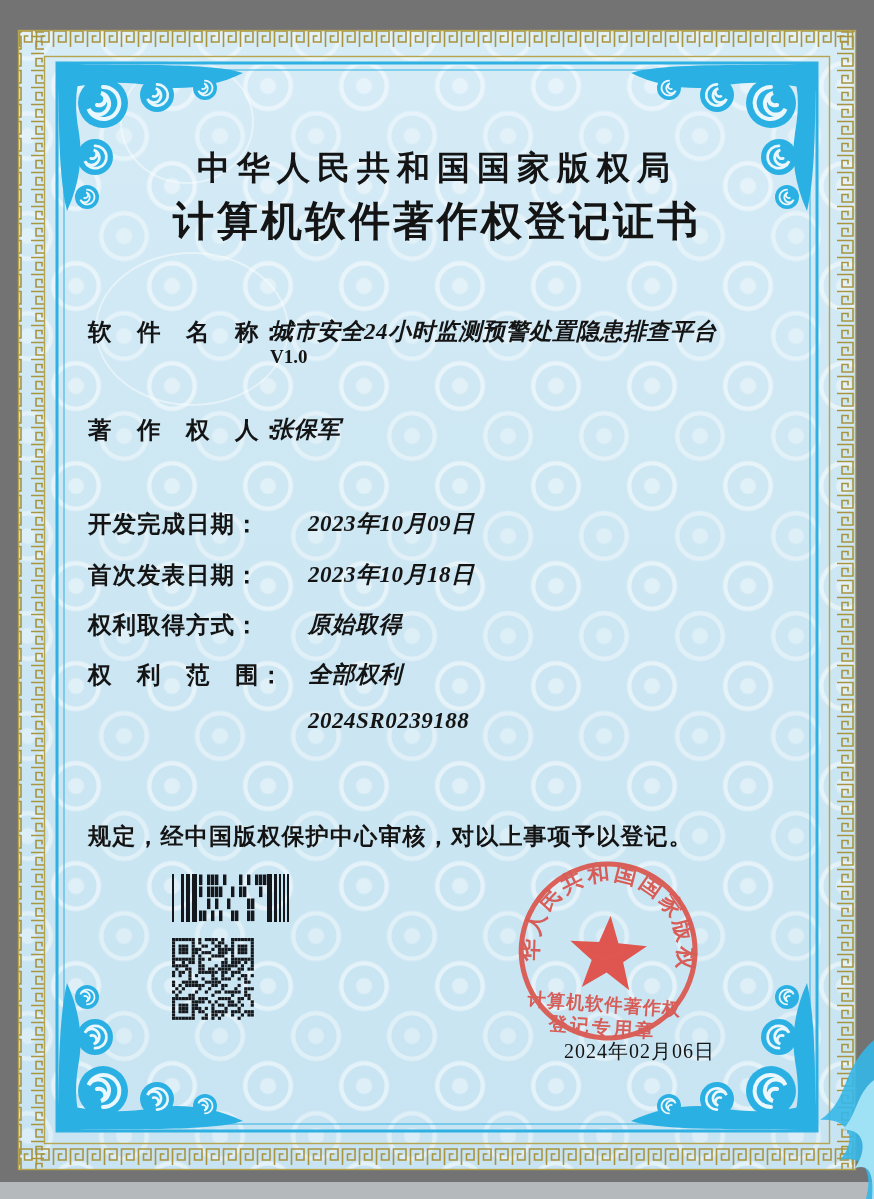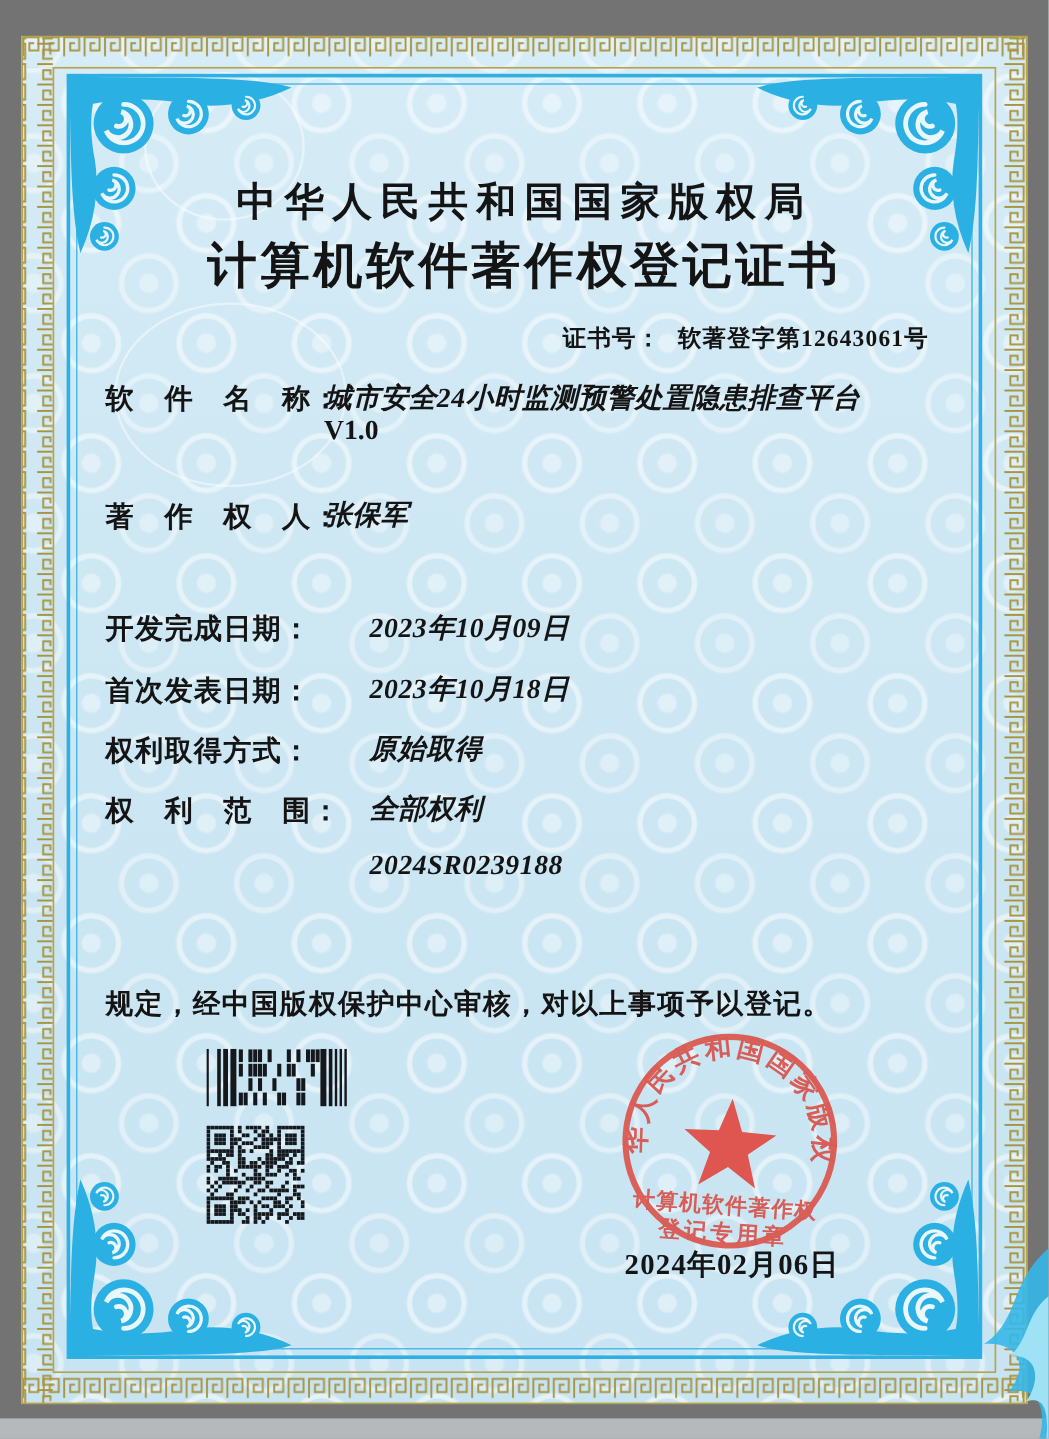--- a/index.html
+++ b/index.html
@@ -23,28 +23,28 @@
   .emboss{position:absolute;border:2px solid rgba(255,255,255,0.45);border-radius:50%;z-index:2;}
   .issuer{position:absolute;left:0;top:146px;width:874px;text-align:center;font-size:33px;font-weight:700;letter-spacing:7px;}
   .cert-title{position:absolute;left:0;top:194px;width:874px;text-align:center;font-size:41px;font-weight:700;letter-spacing:3px;}
   .certno{position:absolute;top:268px;right:100px;font-size:19.5px;font-weight:700;letter-spacing:1px;}
   .certno .num{margin-left:14px;}
   .row{position:absolute;left:0;width:874px;height:30px;}
   .row .lbl{position:absolute;left:88px;font-size:23.5px;font-weight:700;letter-spacing:1px;white-space:nowrap;}
   .row .val{position:absolute;font-size:23px;font-weight:700;letter-spacing:0.5px;white-space:nowrap;font-style:italic;}
   .val-x1{left:270px;}
   .val-x2{left:308px;}
-  .val-line2{position:absolute;left:270px;top:346px;font-size:23px;font-weight:700;}
+  .val-line2{position:absolute;left:270px;top:346px;font-size:19px;font-weight:700;}
   .stmt{position:absolute;font-size:23px;font-weight:700;letter-spacing:1.2px;white-space:nowrap;}
   .stmt.l1{left:132px;top:765px;}
   .stmt.l2{left:88px;top:821px;}
   .barcode{position:absolute;left:172px;top:874px;width:120px;height:48px;}
   .qr{position:absolute;left:172px;top:938px;width:82px;height:82px;}
   .seal{position:absolute;left:513px;top:858px;width:190px;height:190px;transform:rotate(4deg);opacity:0.92;}
-  .issue-date{position:absolute;left:505px;top:1038px;width:210px;text-align:center;font-size:24px;font-weight:700;letter-spacing:1px;}
+  .issue-date{position:absolute;left:505px;top:1038px;width:210px;text-align:right;font-size:20px;font-weight:400;letter-spacing:1px;}
 </style>
 </head>
 <body>
 
 <div class="page">
 
   <div class="paper"></div>
   <div class="emboss" style="left:95px;top:252px;width:190px;height:150px;"></div>
   <div class="emboss" style="left:120px;top:60px;width:130px;height:120px;"></div>
 
@@ -96,23 +96,20 @@
     <g>
       <path d="M874,1040 C840,1070 850,1100 820,1120 C850,1118 858,1140 840,1160 C862,1155 874,1170 866,1199 L874,1199 Z" fill="#36b7e8" opacity="0.9"></path>
       <path d="M874,1080 C855,1095 858,1115 842,1130 C865,1128 868,1150 855,1168 C870,1163 874,1175 872,1199 L874,1199 Z" fill="#9fe2f6"></path>
     </g>
   </svg>
 
   <div class="content">
     <div class="issuer">中华人民共和国国家版权局</div>
     <div class="cert-title">计算机软件著作权登记证书</div>
 
-    <div class="certno">
-      <span>证书号：</span><span class="num">软著登字第12643061号</span>
-    </div>
 
     <div class="row" style="top:316px;">
       <span class="lbl">软　件　名　称：</span>
       <span class="val val-x1">城市安全24小时监测预警处置隐患排查平台</span>
     </div>
     <div class="val-line2">V1.0</div>
 
     <div class="row" style="top:414px;">
       <span class="lbl">著　作　权　人：</span>
       <span class="val val-x1">张保军</span>

